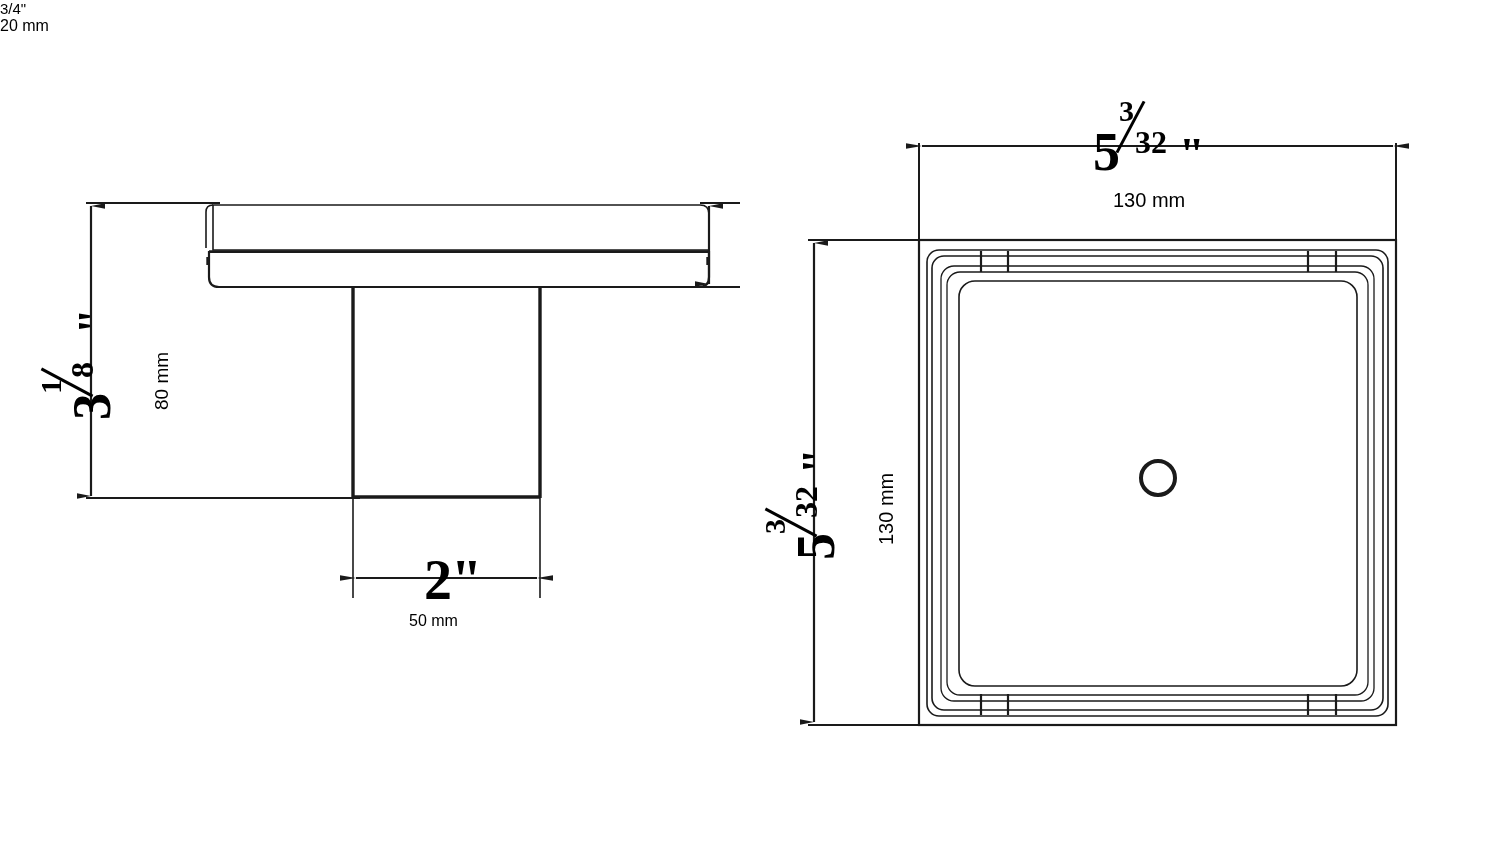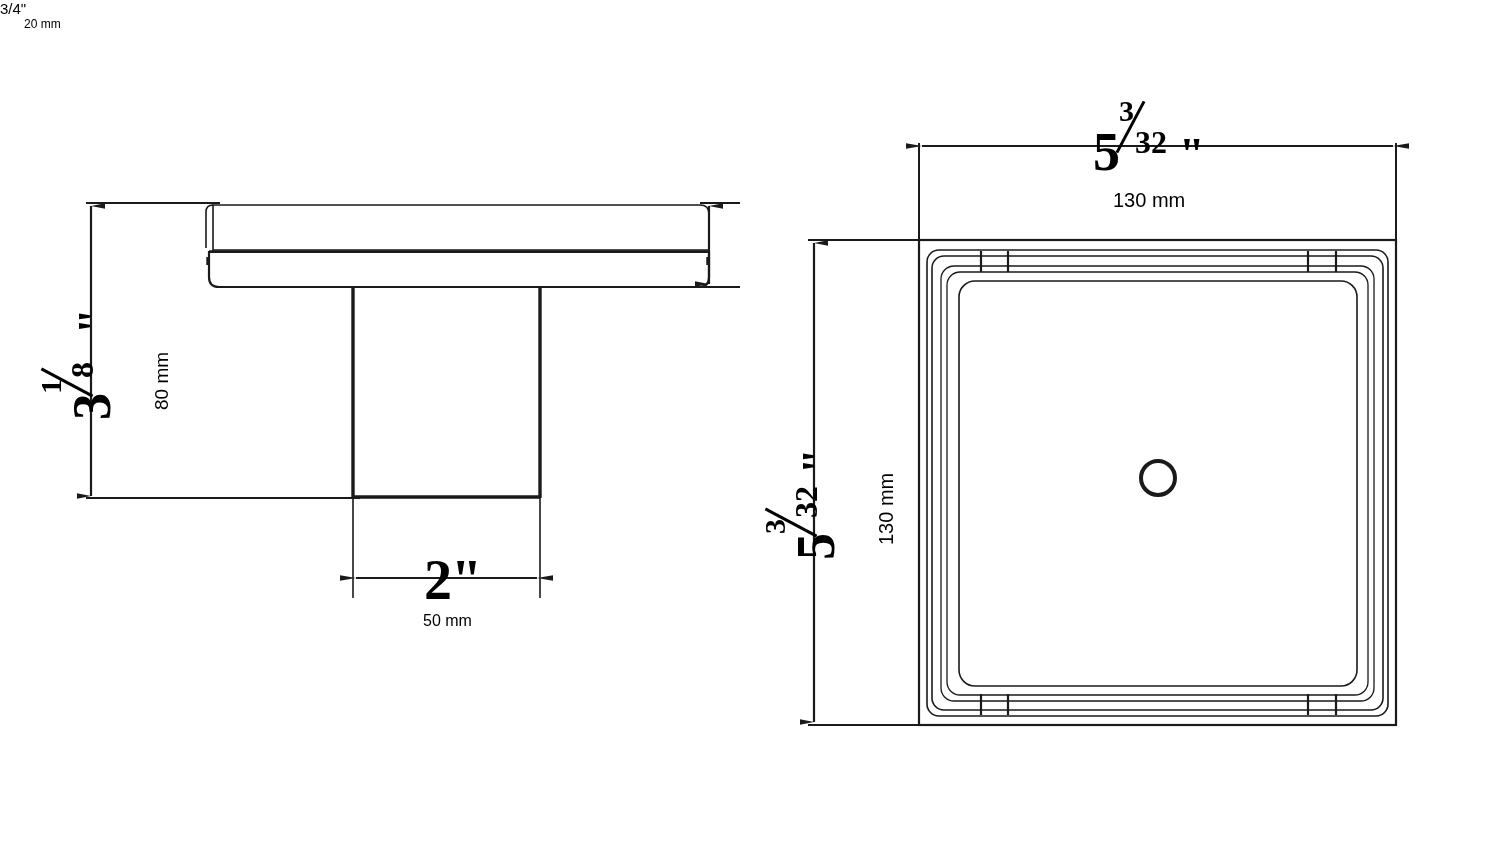--- a/index.html
+++ b/index.html
@@ -92,23 +92,22 @@
     font-weight: 700;
   }
   
   .small-dim {
     font-family: "Liberation Sans", sans-serif;
     font-size: 15px;
     color: #000;
   }
   .small-mm {
     font-family: "Liberation Sans", sans-serif;
-    font-size: 12px;
+    font-size: 16px;
     color: #000;
-    padding-left: 24px;
   }
   .mm-label-18 { font-size: 19px; }
   .mm-label-19 { font-size: 20px; }
   .plain-big {
     font-family: "Liberation Serif", serif;
     font-weight: 700;
     font-size: 56px;
     letter-spacing: -1px;
   }
 </style>
@@ -236,21 +235,21 @@
   </div>
 
   <div class="mm-text mm-label-18" style="left:152px; top:410px; transform: rotate(-90deg); transform-origin: 0 0;">80 mm</div>
 
   <div class="small-dim" style="left:712px; top:233px;">3/4"</div>
   <div class="small-mm" style="left:712px; top:252px;">20 mm</div>
 
   <div class="dimtext plain-big" style="left:424px; top:552px;">
     <span>2"</span>
   </div>
-  <div class="mm-text" style="left:423px; top:613px; font-size:16px;">50 mm</div>
+  <div class="mm-text" style="left:409px; top:613px; font-size:16px;">50 mm</div>
 
   <div class="dimtext" style="left:1093px; top:112px;">
     <span class="frac-wrap">
       <span class="frac-whole">5</span>
       <span class="frac-stack">
         <span class="frac-num">3</span>
         <span class="frac-bar"></span>
         <span class="frac-den">32</span>
       </span>
       <span class="frac-inch">"</span>

